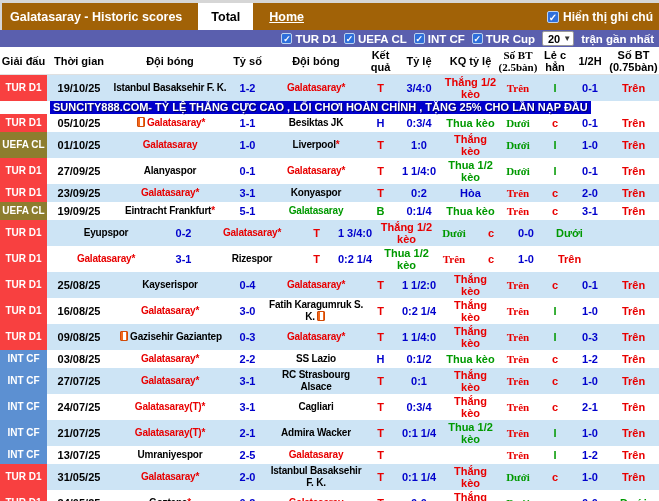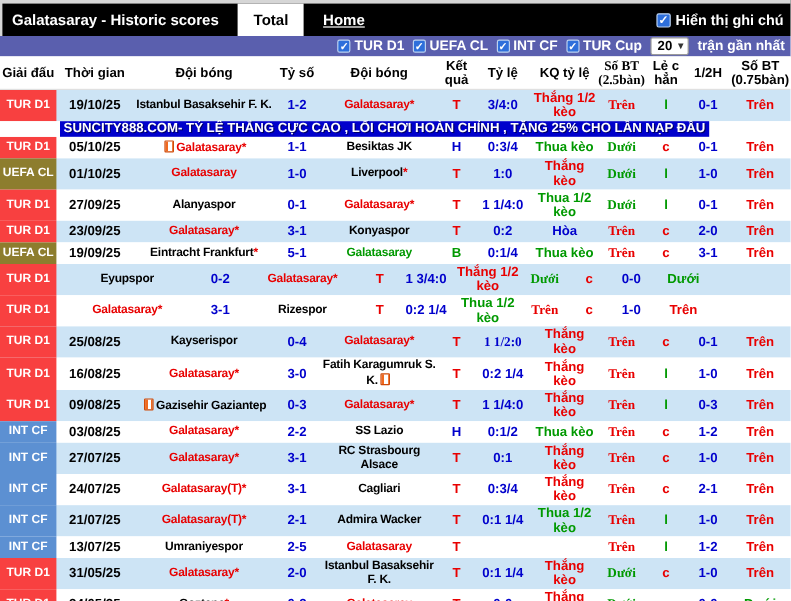--- a/index.html
+++ b/index.html
@@ -1,21 +1,21 @@
 <!DOCTYPE html>
 <html><head>
 <meta charset="utf-8">
 <style>
   * { box-sizing: border-box; margin: 0; padding: 0; }
   html,body { background:#fff; }
   body { font-family: "Liberation Sans", sans-serif; }
   .page { position:relative; width:659px; height:501px; overflow:hidden; background:#fff; }
 
   
-  .topbar { display:flex; align-items:stretch; height:30px; background:#000000;
+  .topbar { display:flex; align-items:stretch; height:30px; background:#a16207;
             border-top:3px solid #d6d6d6; border-left:2px solid #d6d6d6; }
   .topbar .title { color:#fff; font-weight:bold; font-size:12.5px; align-self:center; margin:0 10px 0 8px; white-space:nowrap; }
   .tab { background:#fff; color:#000; font-weight:bold; font-size:12.5px;
          padding:0 13px; display:flex; align-items:center; margin-left:6px; cursor:pointer; }
   .tab-link { color:#fff; font-weight:bold; font-size:12.5px; text-decoration:underline;
               display:flex; align-items:center; margin-left:16px; cursor:pointer; }
   .flex-spacer { flex:1; }
   .note-toggle { display:flex; align-items:center; gap:4px; margin-right:6px; cursor:pointer; }
   .note-toggle span.lbl { color:#fff; font-weight:bold; font-size:12px; white-space:nowrap; }
 
@@ -264,21 +264,21 @@
         <div class="cell c0 league-badge" style="background: rgb(248, 64, 64);">TUR D1</div>
         <div class="cell c1" style="color: rgb(0, 0, 0);">25/08/25</div>
         <div class="cell c2">
           <span class="team" style="color: rgb(0, 0, 0);"><span>Kayserispor</span></span>
         </div>
         <div class="cell c3" style="color: rgb(0, 0, 204);">0-4</div>
         <div class="cell c4">
           <span class="team" style="color: rgb(232, 0, 0);"><span>Galatasaray</span><span class="star">*</span></span>
         </div>
         <div class="cell c5" style="color: rgb(232, 0, 0);">T</div>
-        <div class="cell c6" style="color: rgb(0, 0, 204); font-family: Liberation Serif, serif;">1 1/2:0</div>
+        <div class="cell c6" style="color: rgb(0, 0, 204);">1 1/2:0</div>
         <div class="cell c7" style="color: rgb(232, 0, 0);">Thắng kèo</div>
         <div class="cell c8" style="color: rgb(232, 0, 0);">Trên</div>
         <div class="cell c9" style="color: rgb(232, 0, 0);">c</div>
         <div class="cell c10" style="color: rgb(0, 0, 204);">0-1</div>
         <div class="cell c11" style="color: rgb(232, 0, 0);">Trên</div>
       </div>
       <div class="row">
         <div class="cell c0 league-badge" style="background: rgb(248, 64, 64);">TUR D1</div>
         <div class="cell c1" style="color: rgb(0, 0, 0);">16/08/25</div>
         <div class="cell c2">

